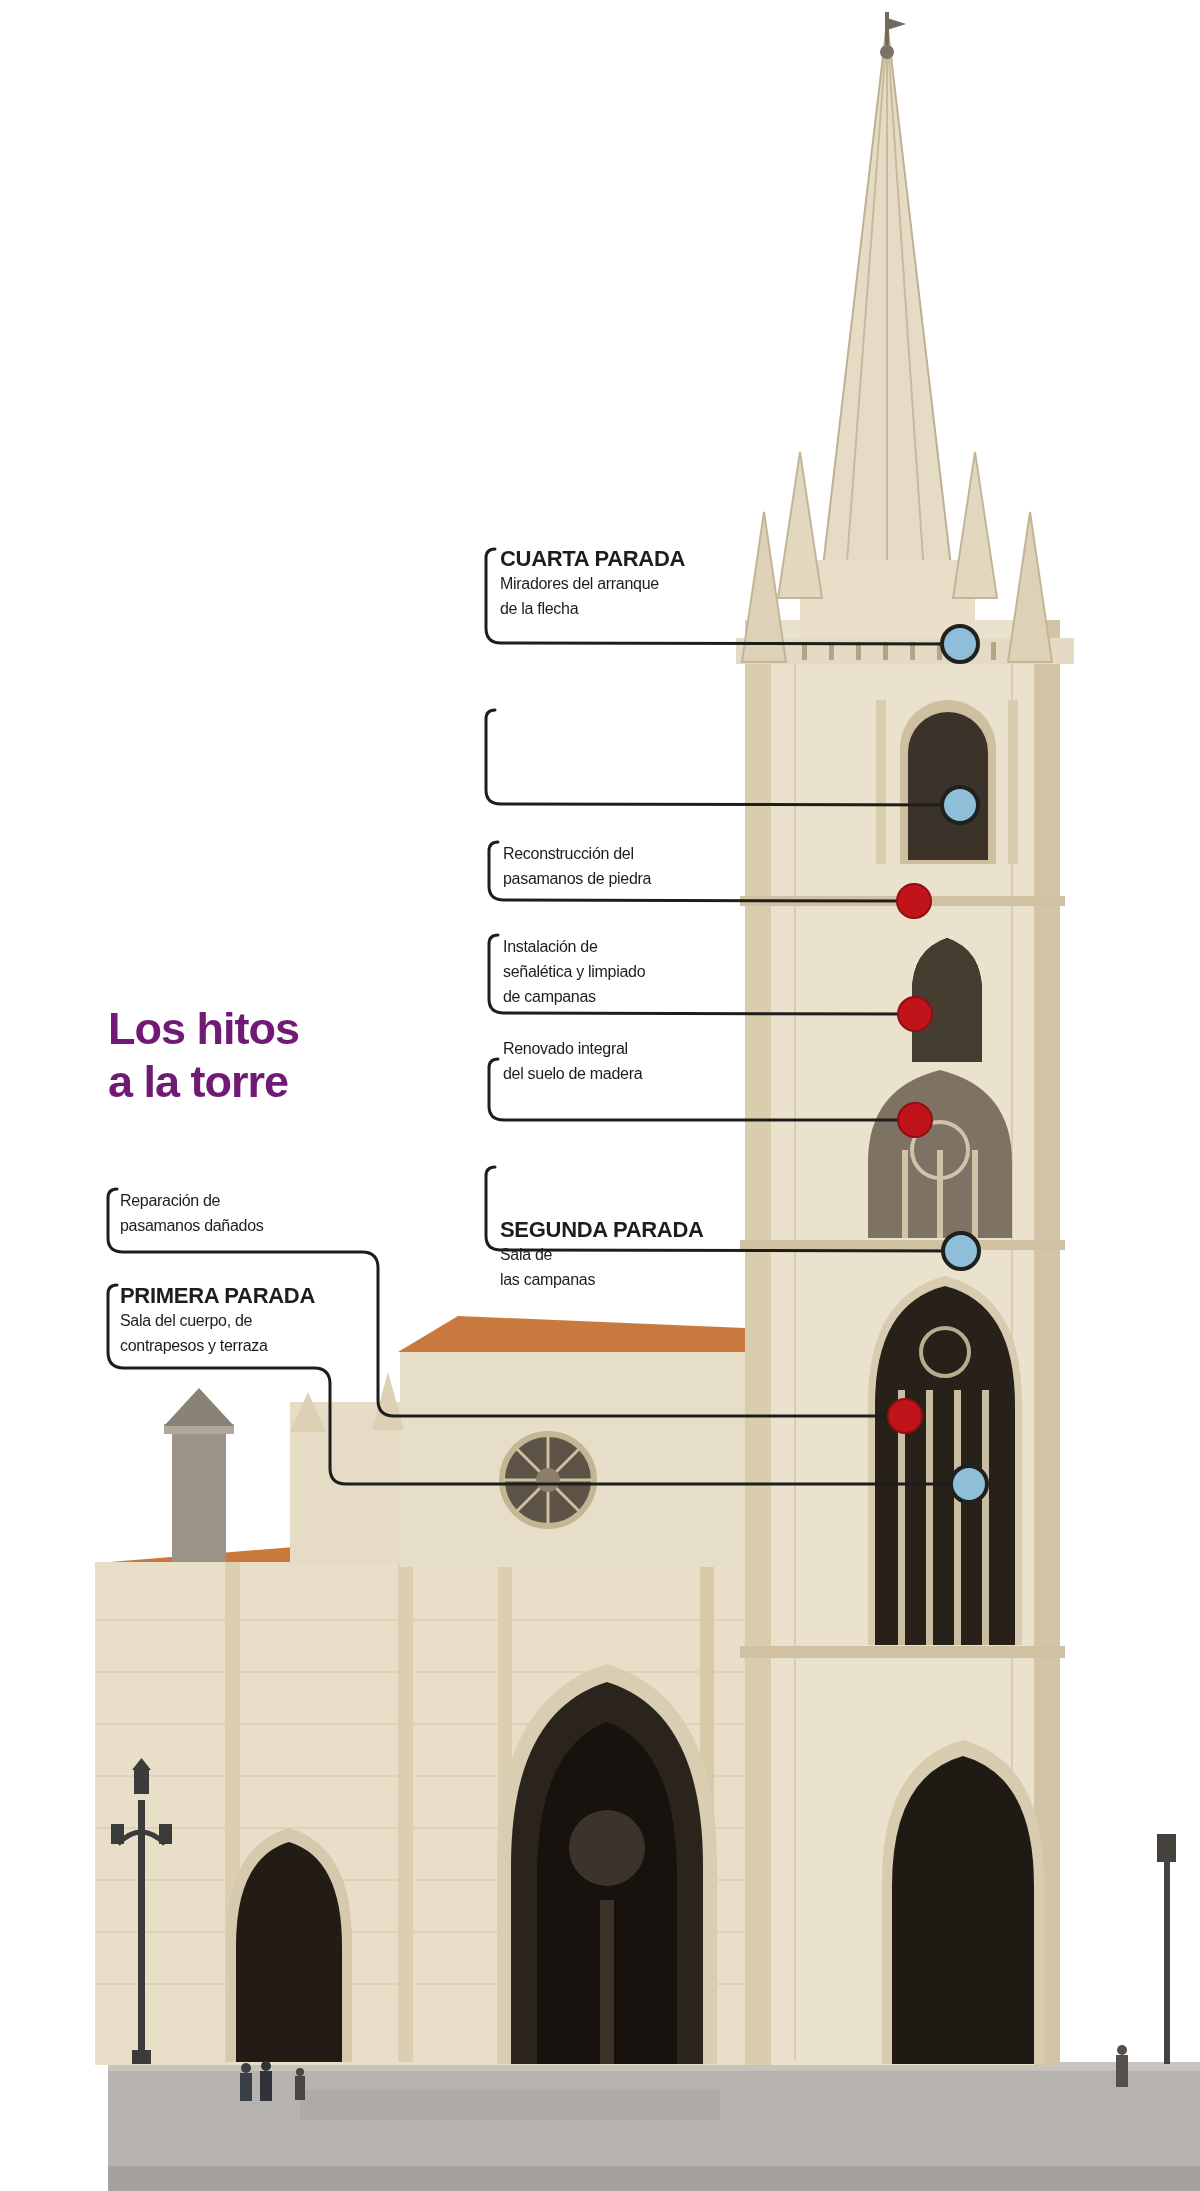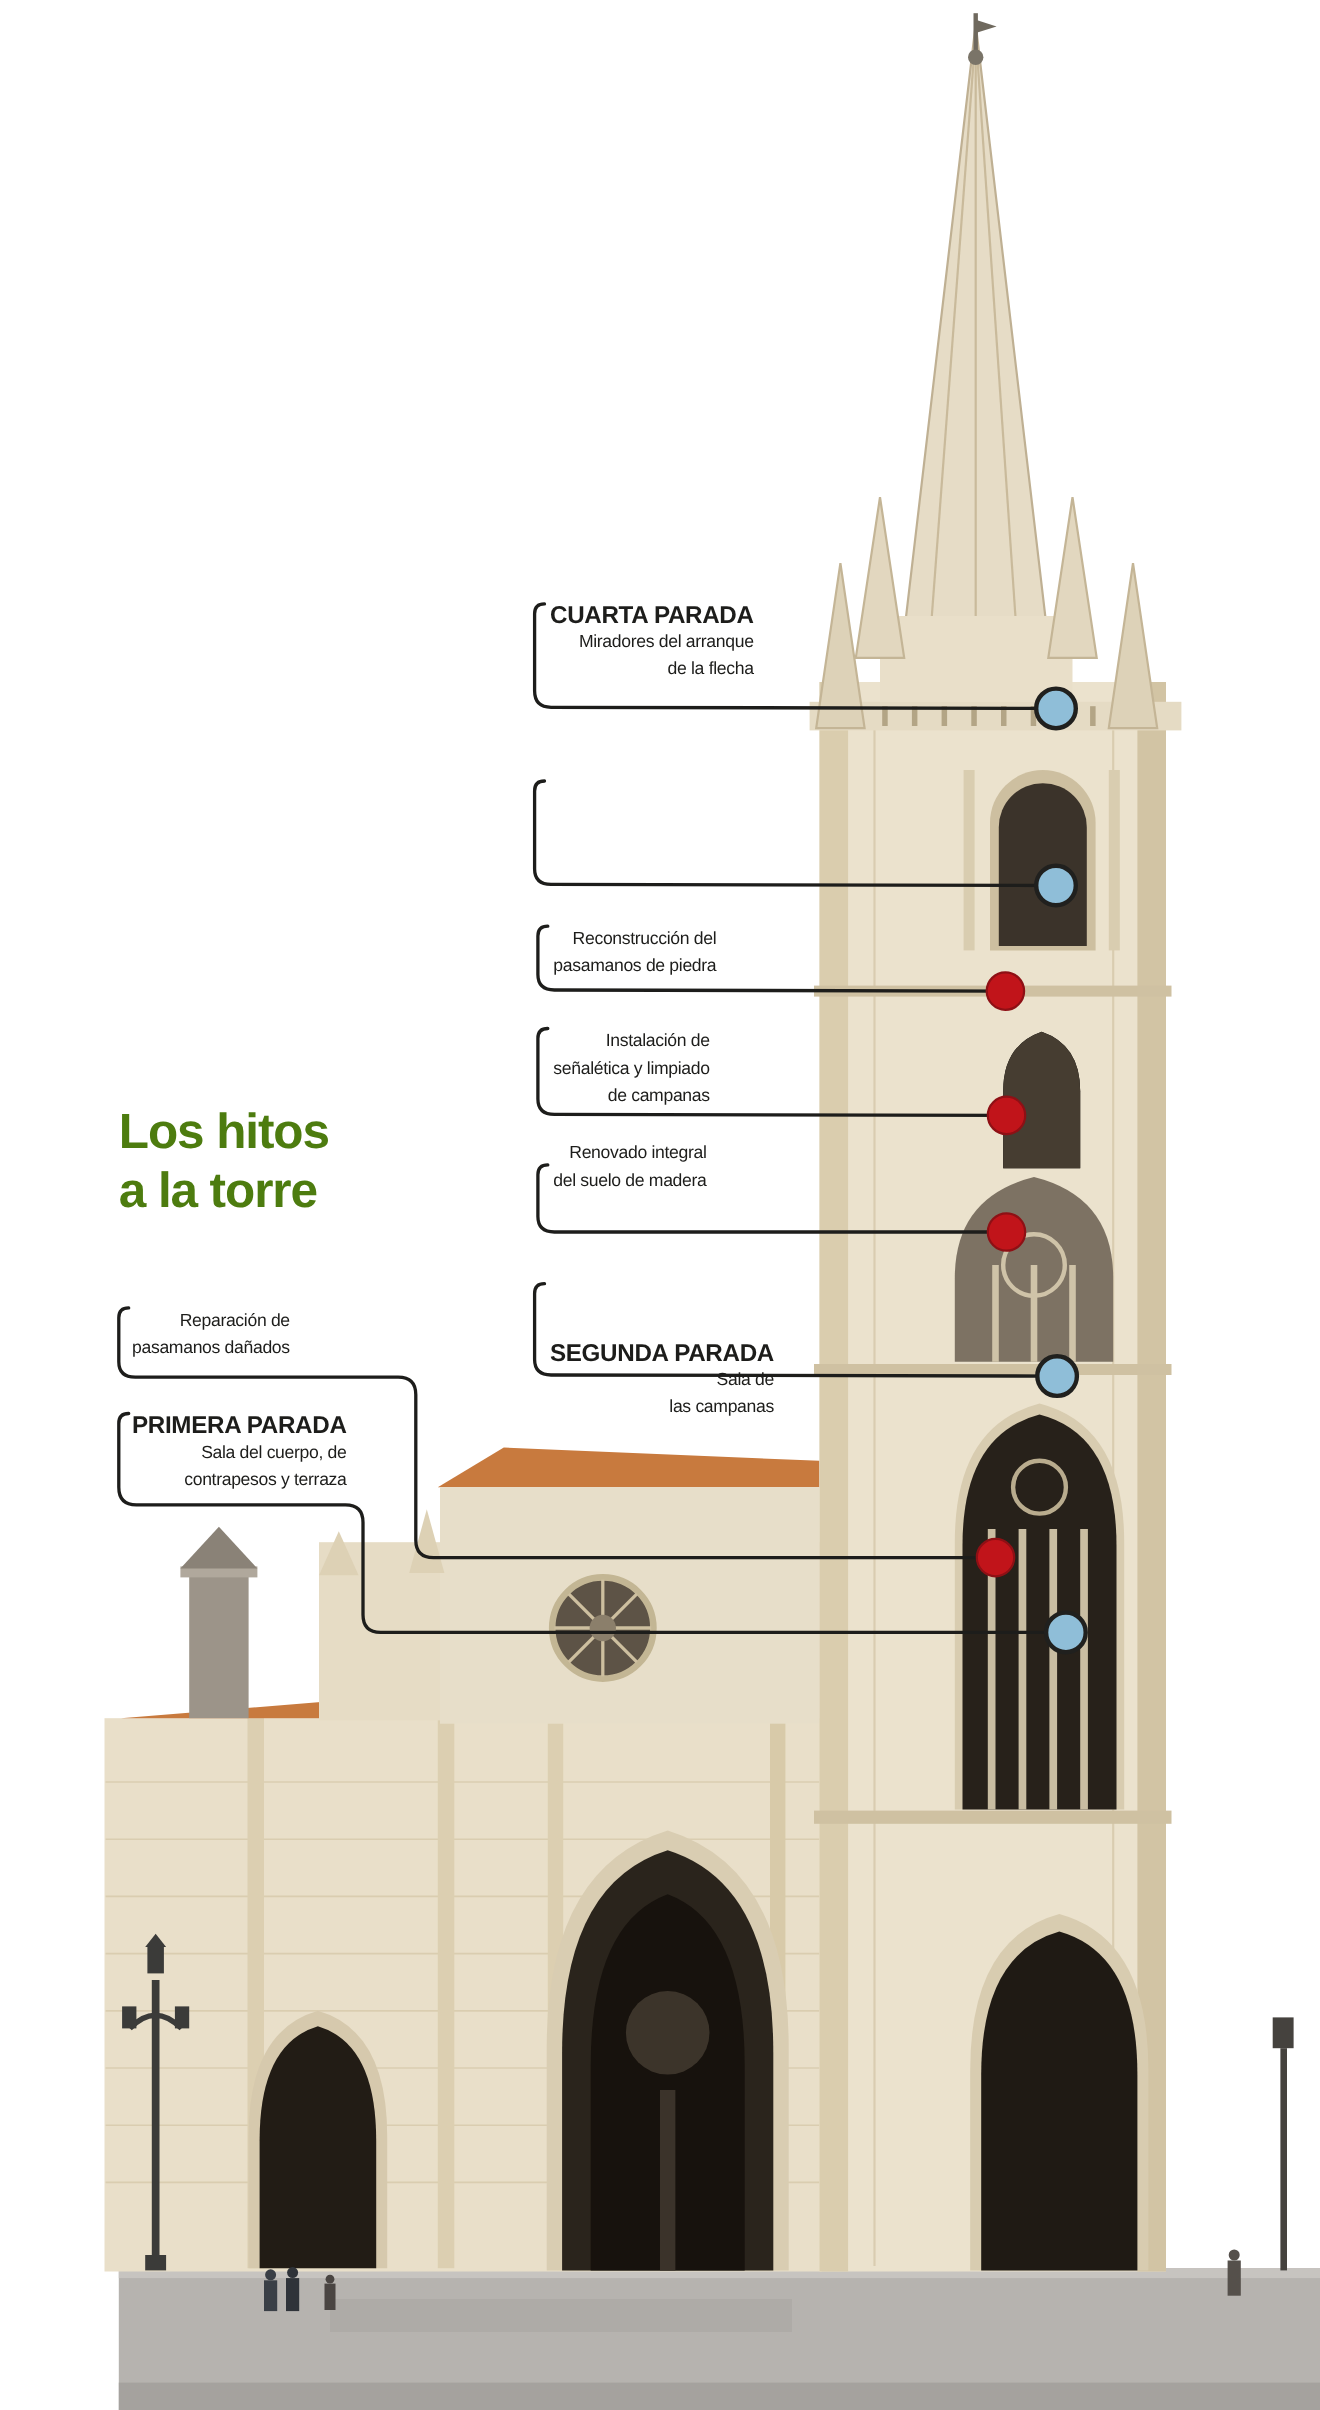--- a/index.html
+++ b/index.html
@@ -1,22 +1,22 @@
 <!DOCTYPE html>
 <html><head>
 <meta charset="utf-8">
 <style>
   html,body{margin:0;padding:0;background:#ffffff;}
   .stage{position:relative;width:1200px;height:2191px;background:#ffffff;overflow:hidden;
          font-family:"Liberation Sans",sans-serif;color:#1d1d1b;}
   .layer{position:absolute;left:0;top:0;width:1200px;height:2191px;}
   svg{display:block;}
   .title{position:absolute;left:108px;top:1002px;width:360px;z-index:4;
-         font-size:45px;font-weight:bold;line-height:53px;letter-spacing:-1px;color:#4d7c0f;}
-  .callout{position:absolute;z-index:4;text-align:right;}
+         font-size:45px;font-weight:bold;line-height:53px;letter-spacing:-1px;color:#701a75;}
+  .callout{position:absolute;z-index:4;}
   .co-label{font-size:22px;font-weight:bold;line-height:24px;letter-spacing:-0.3px;}
   .co-line{font-size:16px;line-height:25px;letter-spacing:-0.3px;}
   .leader{fill:none;stroke:#1d1d1b;stroke-width:3;stroke-linecap:round;}
   .dot-stop{stroke:#20201e;stroke-width:4;}
   .dot-work{stroke:#8e1015;stroke-width:2;}
 </style>
 </head>
 <body>
 
 <div class="stage">

